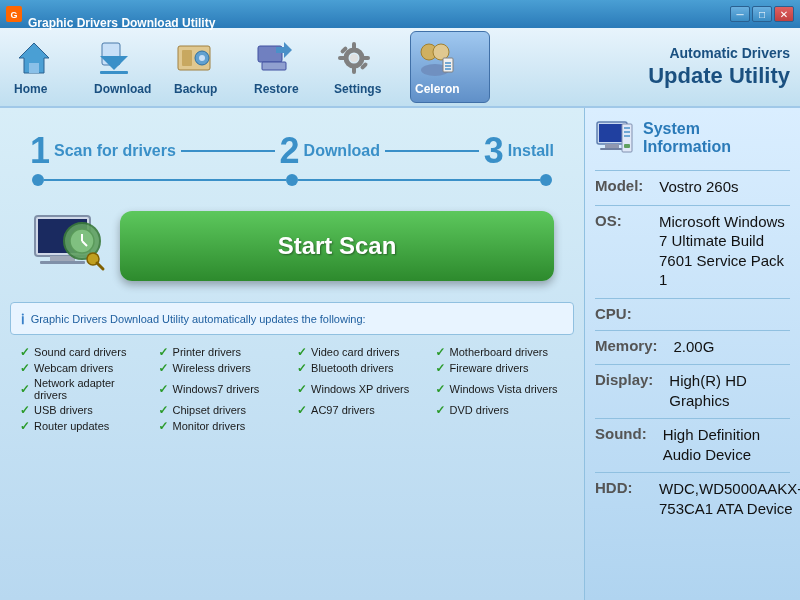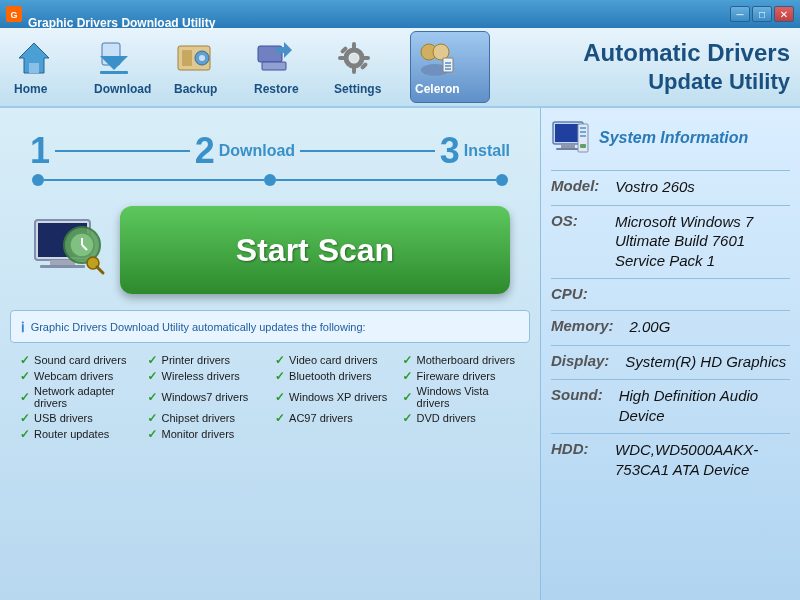--- a/index.html
+++ b/index.html
@@ -85,21 +85,21 @@
       color: #1a5080;
       font-weight: bold;
     }
     .toolbar-item.active .toolbar-item-label { color: white; }
 
     .toolbar-branding {
       text-align: right;
       line-height: 1.3;
     }
     .toolbar-branding .line1 {
-      font-size: 24px;
+      font-size: 14px;
       font-weight: bold;
       color: #1a5080;
     }
     .toolbar-branding .line2 {
       font-size: 22px;
       font-weight: bold;
       color: #1a5080;
     }
 
     
@@ -168,26 +168,26 @@
       justify-content: center;
       padding: 10px 20px;
       gap: 10px;
     }
     .scan-icon {
       width: 80px; height: 80px;
       flex-shrink: 0;
     }
     .scan-btn {
       flex: 1;
-      height: 88px;
+      height: 70px;
       background: linear-gradient(to bottom, #5dc85d, #2d8a2d);
       border: none;
       border-radius: 12px;
       color: white;
-      font-size: 32px;
+      font-size: 24px;
       font-weight: bold;
       cursor: pointer;
       box-shadow: 0 4px 8px rgba(0,0,0,0.3);
       text-shadow: 1px 1px 2px rgba(0,0,0,0.4);
     }
 
     .info-bar {
       background: #e8f4ff;
       border: 1px solid #90c0e0;
       border-radius: 4px;
@@ -215,26 +215,25 @@
       color: #1a1a1a;
     }
     .check-icon {
       color: #2a9a2a;
       font-size: 12px;
       font-weight: bold;
     }
 
     
     .right-panel {
-      width: 260px;
+      width: 216px;
       background: linear-gradient(to bottom, #daeeff, #b0d4f0);
       border-left: 1px solid #90c0e0;
       padding: 10px;
       overflow: hidden;
-      font-style: italic;
     }
     .sys-info-header {
       display: flex;
       align-items: center;
       gap: 8px;
       margin-bottom: 12px;
     }
     .sys-info-icon {
       width: 40px; height: 40px;
     }
@@ -371,20 +370,21 @@
   </div>
 </div>
 
 <div class="main">
 
   <div class="left-panel">
 
     <div class="steps">
       <div class="step">
         <span class="step-number">1</span>
+        <span class="step-label">Scan for drivers</span>
       </div>
       <div class="step-line"></div>
       <div class="step">
         <span class="step-number">2</span>
         <span class="step-label">Download</span>
       </div>
       <div class="step-line"></div>
       <div class="step">
         <span class="step-number">3</span>
         <span class="step-label">Install</span>
@@ -532,21 +532,21 @@
     <span class="info-label">CPU:</span>
   </div>
         <div class="divider"></div>
         <div class="info-row">
     <span class="info-label">Memory:</span>
     <span class="info-value">2.00G</span>
   </div>
         <div class="divider"></div>
         <div class="info-row">
     <span class="info-label">Display:</span>
-    <span class="info-value">System(R) HD Graphics</span>
+    <span class="info-value">High(R) HD Graphics</span>
   </div>
         <div class="divider"></div>
         <div class="info-row">
     <span class="info-label">Sound:</span>
     <span class="info-value">High Definition Audio Device</span>
   </div>
         <div class="divider"></div>
         <div class="info-row">
     <span class="info-label">HDD:</span>
     <span class="info-value">WDC,WD5000AAKX-753CA1 ATA Device</span>

